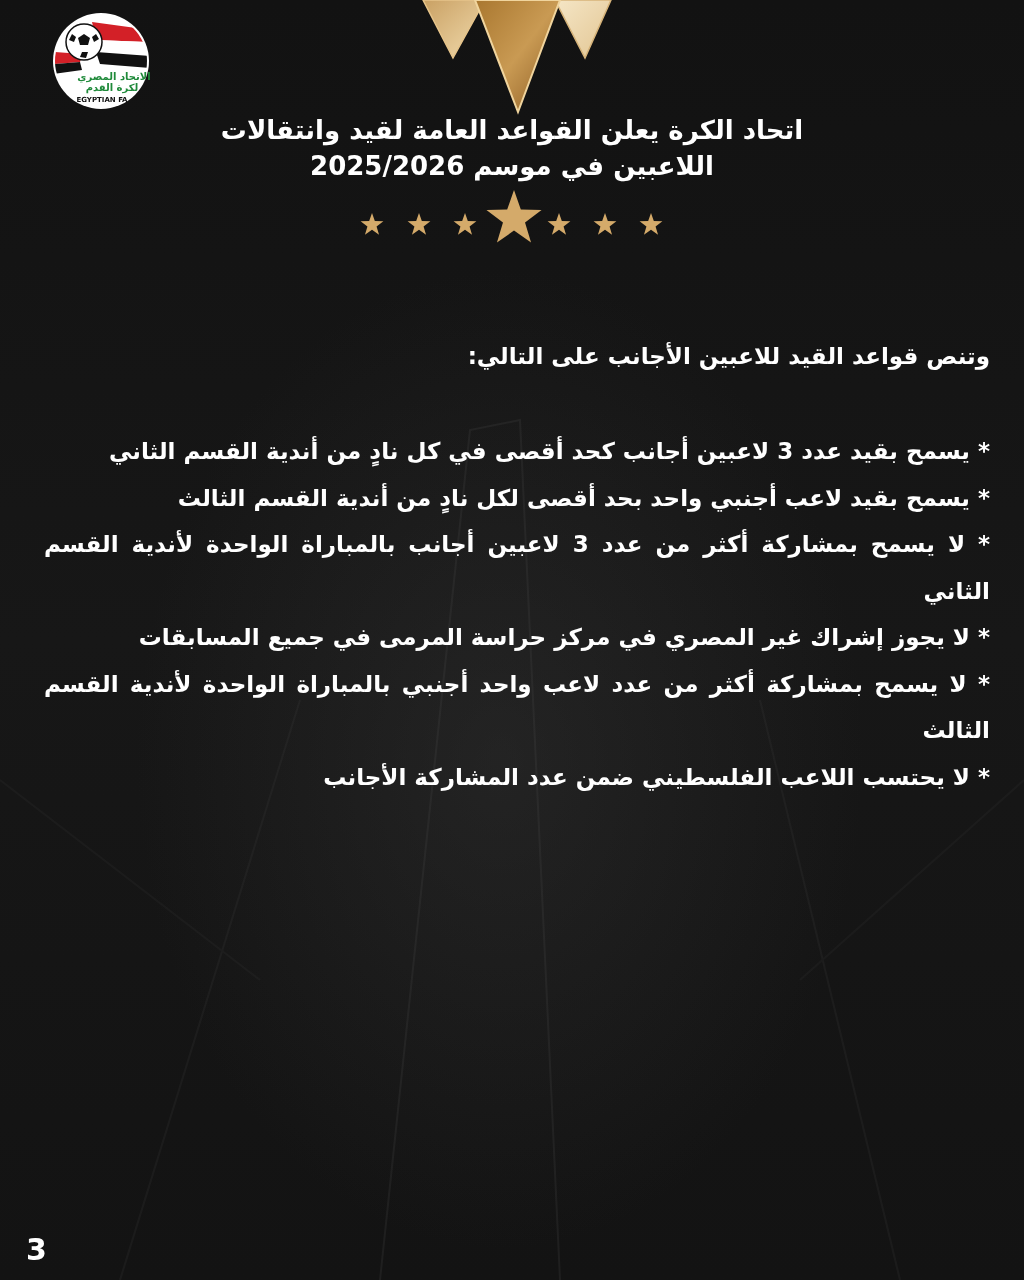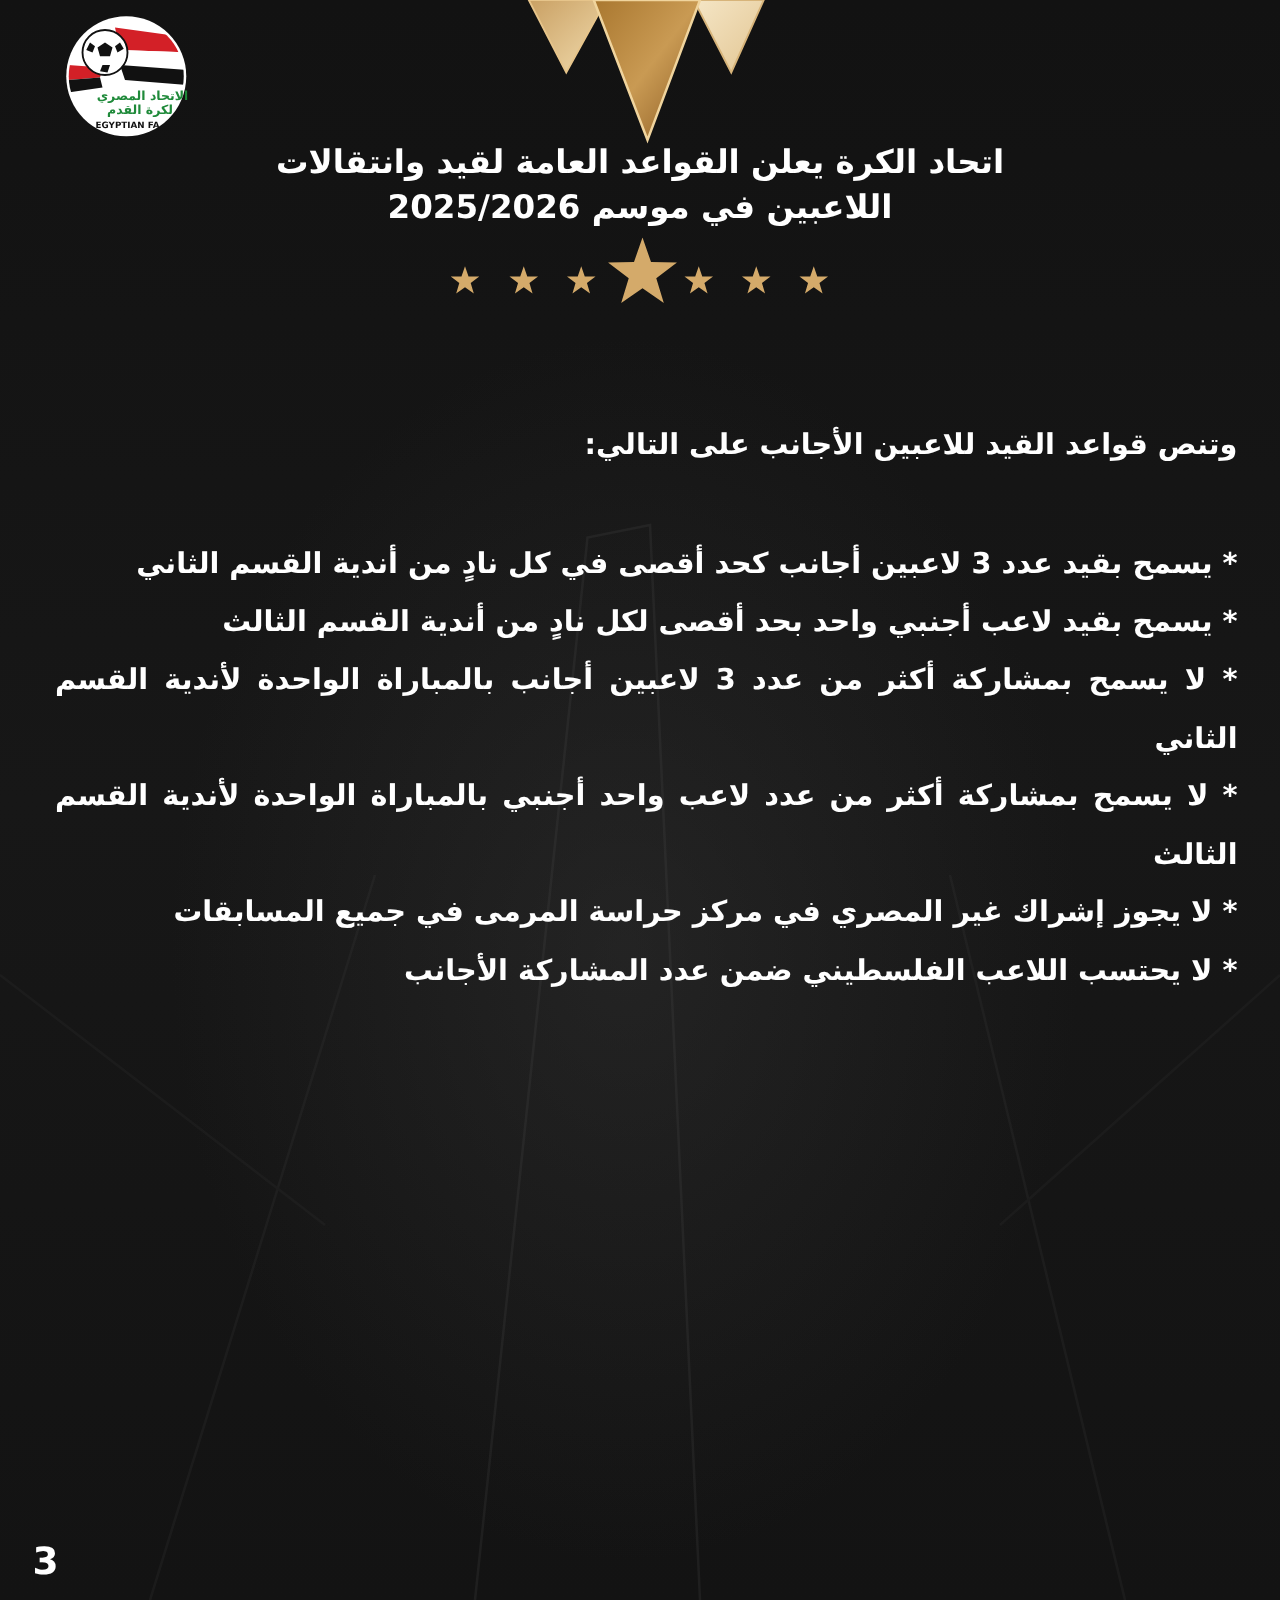--- a/index.html
+++ b/index.html
@@ -143,18 +143,18 @@
     <use href="#star" transform="translate(299,35) scale(1.2)"></use>
   </g>
 </svg>
 
 <div class="content">
   <div class="intro">وتنص قواعد القيد للاعبين الأجانب على التالي:</div>
 
   <div class="rule"><span>*</span> <span>يسمح بقيد عدد 3 لاعبين أجانب كحد أقصى في كل نادٍ من أندية القسم الثاني</span></div>
   <div class="rule"><span>*</span> <span>يسمح بقيد لاعب أجنبي واحد بحد أقصى لكل نادٍ من أندية القسم الثالث</span></div>
   <div class="rule"><span>*</span> <span>لا يسمح بمشاركة أكثر من عدد 3 لاعبين أجانب بالمباراة الواحدة لأندية القسم الثاني</span></div>
+  <div class="rule"><span>*</span> <span>لا يجوز إشراك غير المصري في مركز حراسة المرمى في جميع المسابقات</span></div>
   <div class="rule"><span>*</span> <span>لا يسمح بمشاركة أكثر من عدد لاعب واحد أجنبي بالمباراة الواحدة لأندية القسم الثالث</span></div>
-  <div class="rule"><span>*</span> <span>لا يجوز إشراك غير المصري في مركز حراسة المرمى في جميع المسابقات</span></div>
   <div class="rule"><span>*</span> <span>لا يحتسب اللاعب الفلسطيني ضمن عدد المشاركة الأجانب</span></div>
 </div>
 
 <div class="page-number">3</div>
 
 </body></html>

